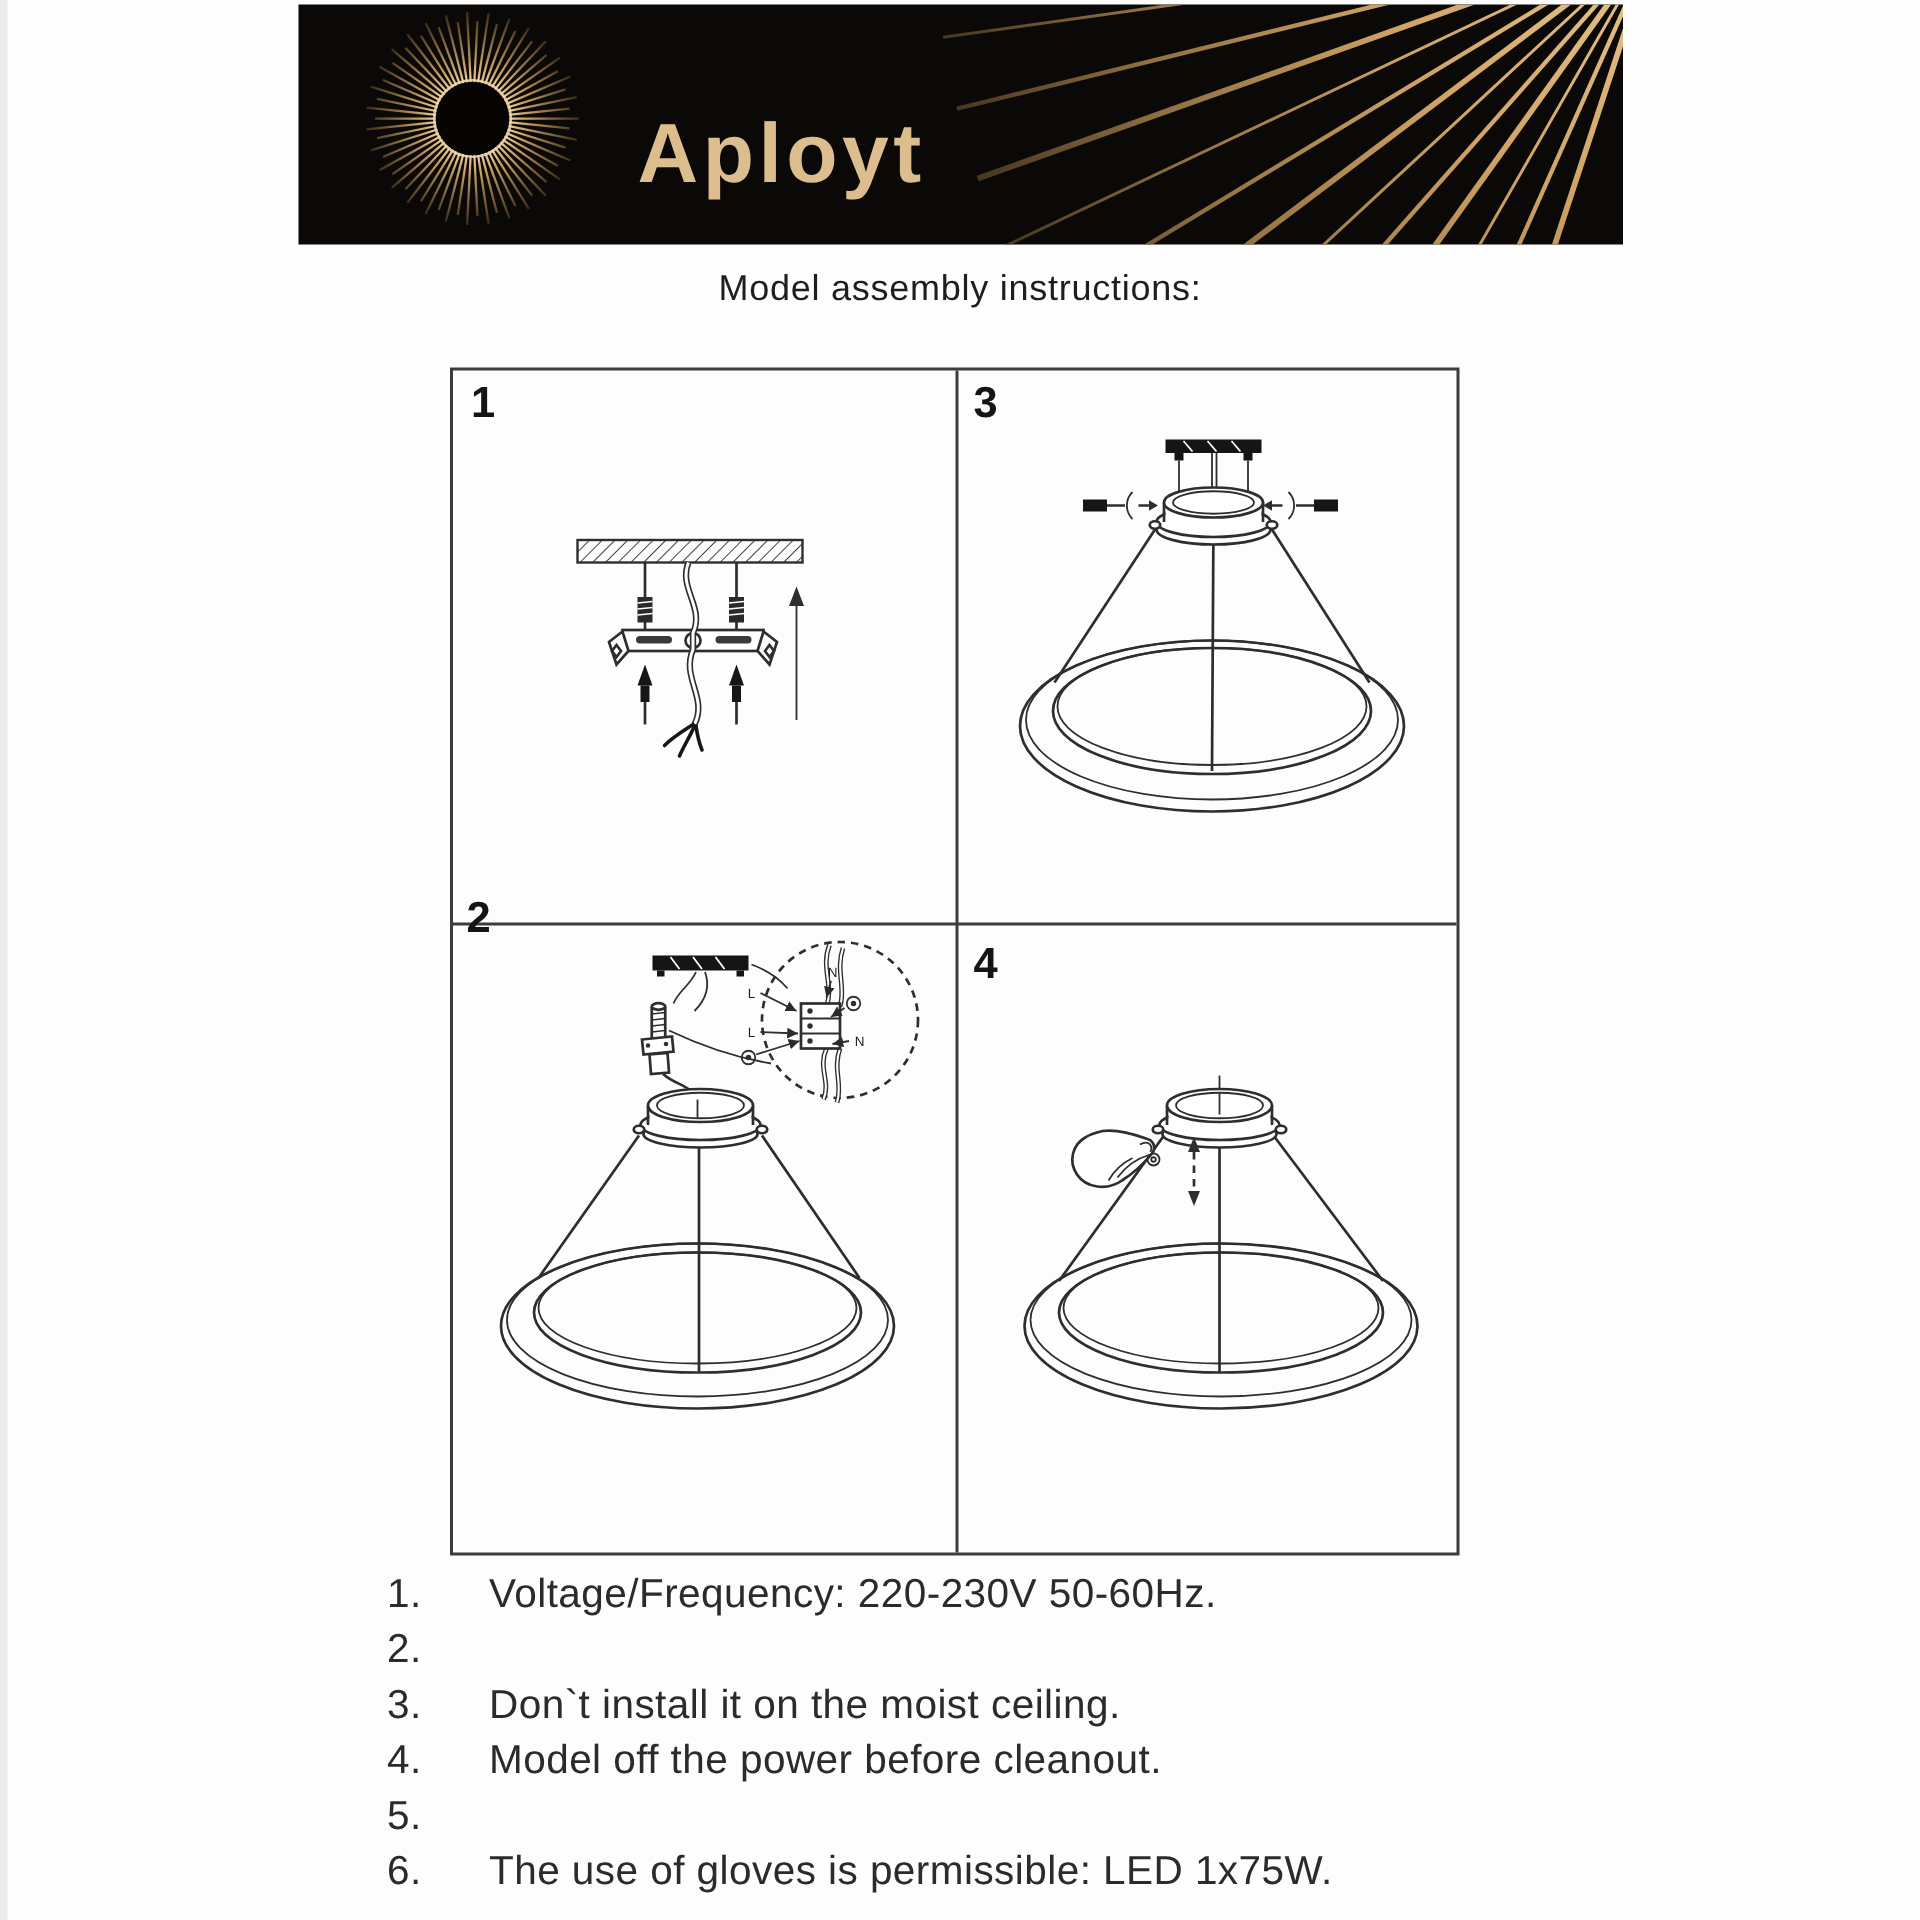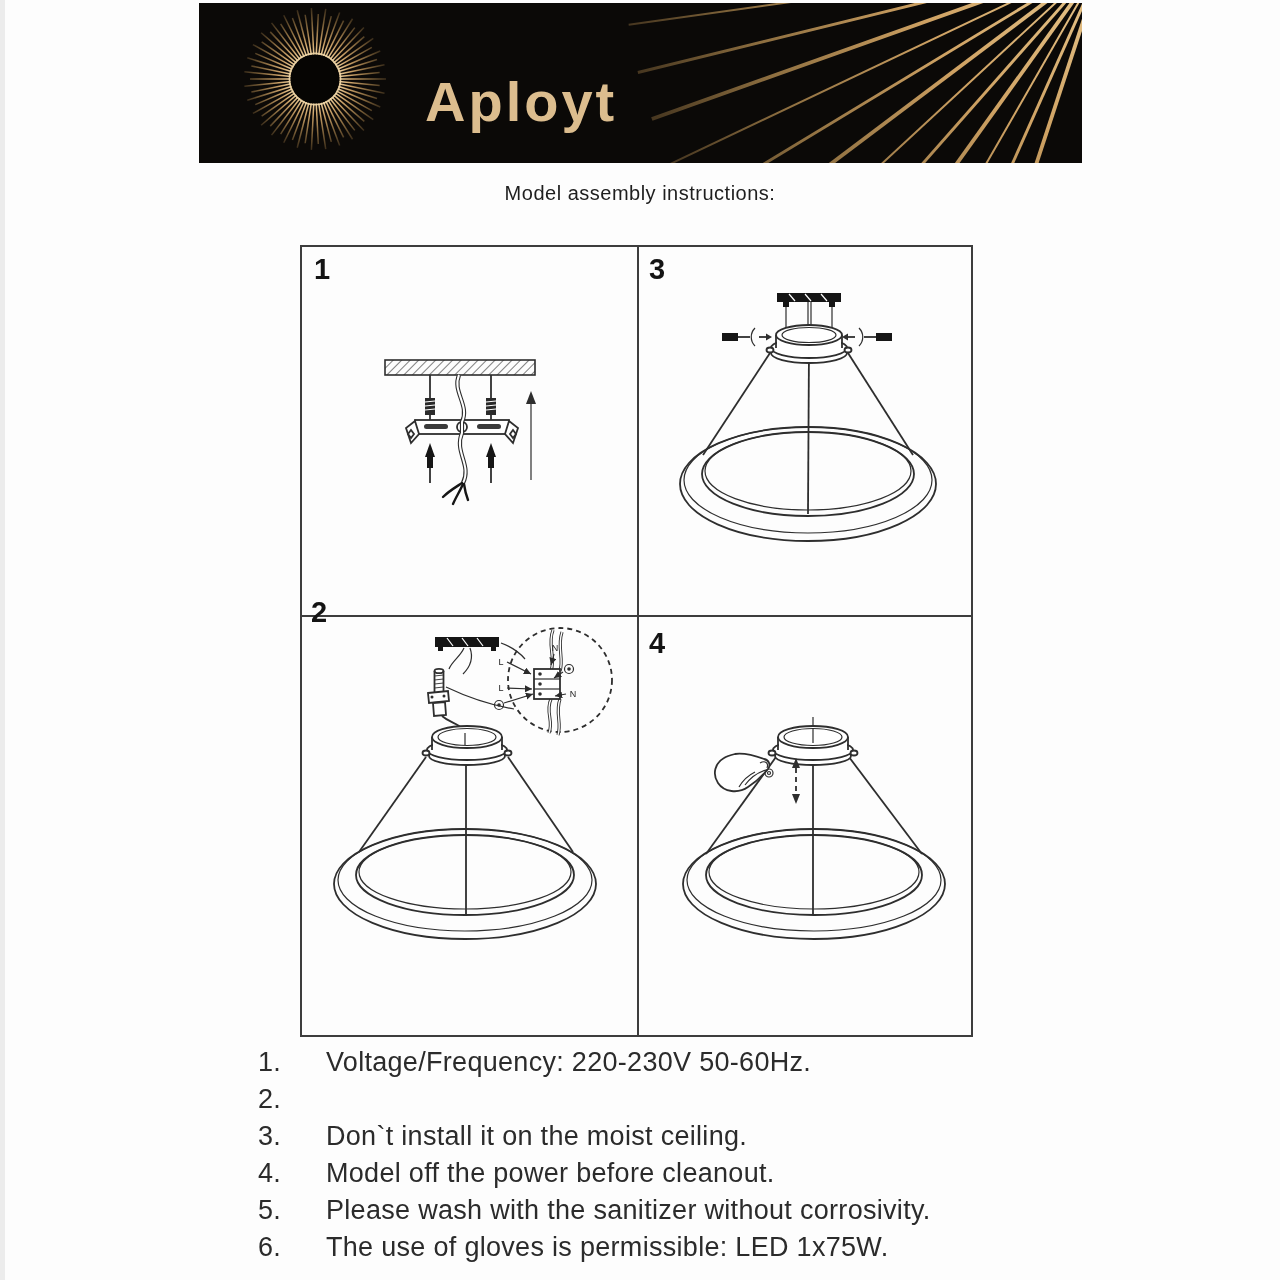--- a/index.html
+++ b/index.html
@@ -8,21 +8,21 @@
   .scan-edge{position:absolute;left:0;top:0;width:5px;height:1280px;background:#ececec;}
 
   
   .band{position:absolute;left:199px;top:3px;width:883px;height:160px;background:#0b0907;overflow:hidden;}
   .band svg{position:absolute;left:0;top:0;}
   .brand{position:absolute;left:226px;top:40px;font-size:56px;font-weight:700;color:#dcbd8e;
          letter-spacing:3px;line-height:70px;margin-top:24px;}
 
   
   .title-wrap{position:absolute;left:0;top:176px;width:1280px;text-align:center;line-height:34px;color:#1e1e1e;}
-  .title-line{font-size:20px;letter-spacing:.5px;}
+  .title-line{font-size:24px;letter-spacing:.5px;}
 
   
   .grid{position:absolute;left:300px;top:245px;width:673px;height:792px;border:2px solid #3d3d3d;box-sizing:border-box;}
   .vline{position:absolute;left:335px;top:0;width:2px;height:788px;background:#3d3d3d;}
   .hline{position:absolute;left:0;top:368px;width:669px;height:2px;background:#3d3d3d;}
   .cell{position:absolute;}
   .cell svg{display:block;}
   .pnum{position:absolute;font-size:29px;font-weight:700;color:#141414;line-height:30px;}
   .pnum.n1{left:12px;top:7px;}
   .pnum.n3{left:347px;top:7px;}
@@ -446,20 +446,19 @@
     <div class="row">
       <span class="num">3.</span>
       <span class="txt">Don`t install it on the moist ceiling.</span>
     </div>
     <div class="row">
       <span class="num">4.</span>
       <span class="txt">Model off the power before cleanout.</span>
     </div>
     <div class="row">
       <span class="num">5.</span>
-      <span class="txt">Please wash with the sanitizer without corrosivity.</span>
     </div>
     <div class="row">
       <span class="num">6.</span>
       <span class="txt">The use of gloves is permissible: LED 1x75W.</span>
     </div>
   </div>
 </div>
 
 </body></html>

